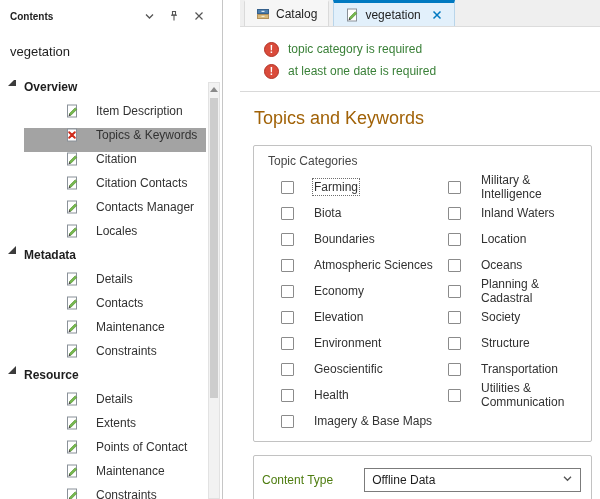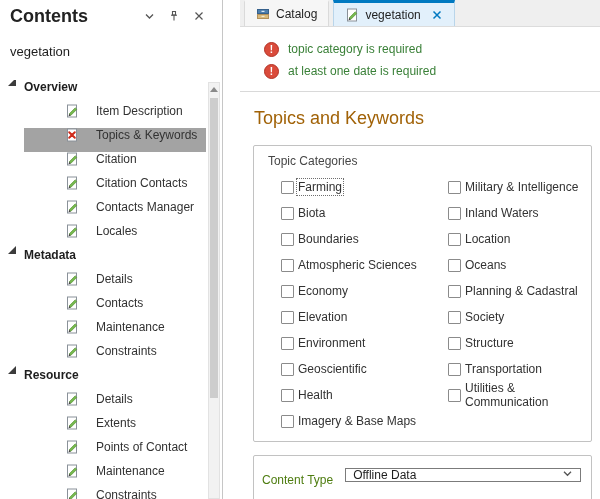--- a/index.html
+++ b/index.html
@@ -3,21 +3,21 @@
 <meta charset="utf-8">
 <style>
   *{margin:0;padding:0;box-sizing:border-box;}
   html,body{width:600px;height:499px;overflow:hidden;}
   body{font-family:"Liberation Sans",sans-serif;font-size:12px;color:#323232;background:#fff;}
   #app{position:relative;width:600px;height:499px;background:#fff;}
 
   
   .left-panel{position:absolute;left:0;top:0;width:223px;height:499px;background:#fff;border-right:1px solid #c6c6c6;}
   .panel-header{display:flex;align-items:center;height:32px;padding:0 16px 0 10px;}
-  .panel-title{font-size:18px;font-weight:bold;color:#222;}
+  .panel-title{font-size:10px;font-weight:bold;color:#222;}
   .header-icons{margin-left:auto;display:flex;gap:11px;align-items:center;}
   .hicon{display:inline-flex;align-items:center;justify-content:center;width:14px;height:14px;cursor:pointer;}
   .doc-name{padding:12px 10px 8px;font-size:13px;color:#1e1e1e;}
   .tree{position:absolute;top:80px;left:0;right:16px;bottom:0;overflow:hidden;}
   .tree-row{height:24px;display:flex;}
   .tree-section{padding-left:8px;gap:8px;font-weight:bold;color:#1e1e1e;cursor:pointer;}
   .tri-exp{width:0;height:0;border:4px solid transparent;border-bottom-color:#3c3c3c;border-right-color:#3c3c3c;margin-top:-2px;}
   .tree-item{padding-left:41px;gap:17px;cursor:pointer;margin-left:24px;}
   .tree-item.selected{background:#a3a3a3;}
   .tree-item .item-icon{display:inline-flex;width:14px;height:14px;}
@@ -40,28 +40,28 @@
   .err-badge{flex:0 0 auto;width:15px;height:15px;border-radius:50%;background:#da4b3b;border:1px solid #b33225;color:#fff;font-weight:bold;font-size:10px;line-height:13px;text-align:center;}
   .sep{border-bottom:1px solid #d9d9d9;}
 
   .page-title{font-size:18px;color:#a16207;padding:16px 14px 16px;}
 
   .groupbox{margin:0 8px 0 13px;border:1px solid #c2c2c2;border-radius:2px;padding:8px 12px 12px 14px;background:#fff;}
   .group-label{color:#464646;margin-bottom:11px;}
   .cb-cols{display:flex;padding-left:13px;}
   .cb-col{display:flex;flex-direction:column;gap:10px;width:167px;}
   .cb-col.second{flex:1;}
-  .cb-row{display:flex;align-items:center;gap:4px;height:16px;cursor:pointer;}
+  .cb-row{display:flex;align-items:center;gap:20px;height:16px;cursor:pointer;}
   .cb{flex:0 0 auto;width:13px;height:13px;background:#fff;border:1px solid #8b8b8b;border-radius:1px;}
   .cb-label{color:#323232;}
   .cb-label.focused{outline:1px dotted #6e6e6e;outline-offset:1px;}
 
   .groupbox.footer{margin-top:13px;height:64px;display:flex;align-items:flex-start;gap:12px;padding:12px 10px 0 8px;}
   .ct-label{line-height:24px;white-space:nowrap;color:#4d7c0f;}
-  .combobox{flex:1;height:14px;border:1px solid #7b7b7b;background:#fff;display:flex;align-items:center;padding:0 7px;cursor:pointer;}
+  .combobox{flex:1;height:24px;border:1px solid #7b7b7b;background:#fff;display:flex;align-items:center;padding:0 7px;cursor:pointer;margin-left:19px;}
   .combobox .value{flex:1;color:#1e1e1e;}
 </style>
 </head>
 <body>
 
 <div id="app">
 
   <aside class="left-panel">
     <div class="panel-header">
       <span class="panel-title">Contents</span>

